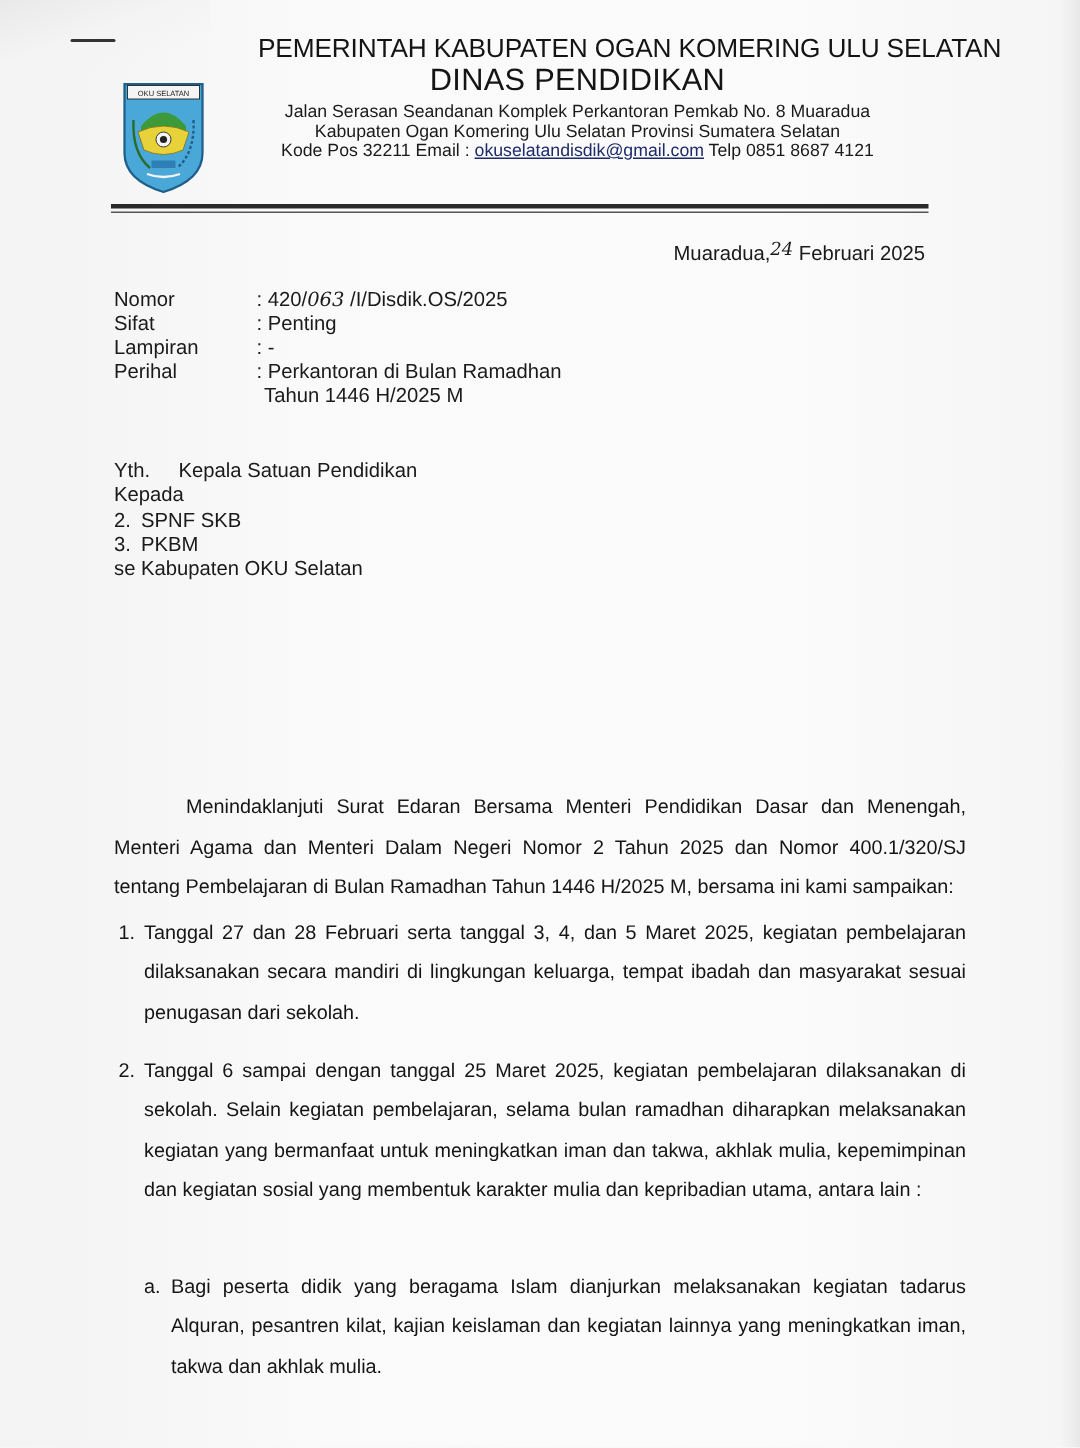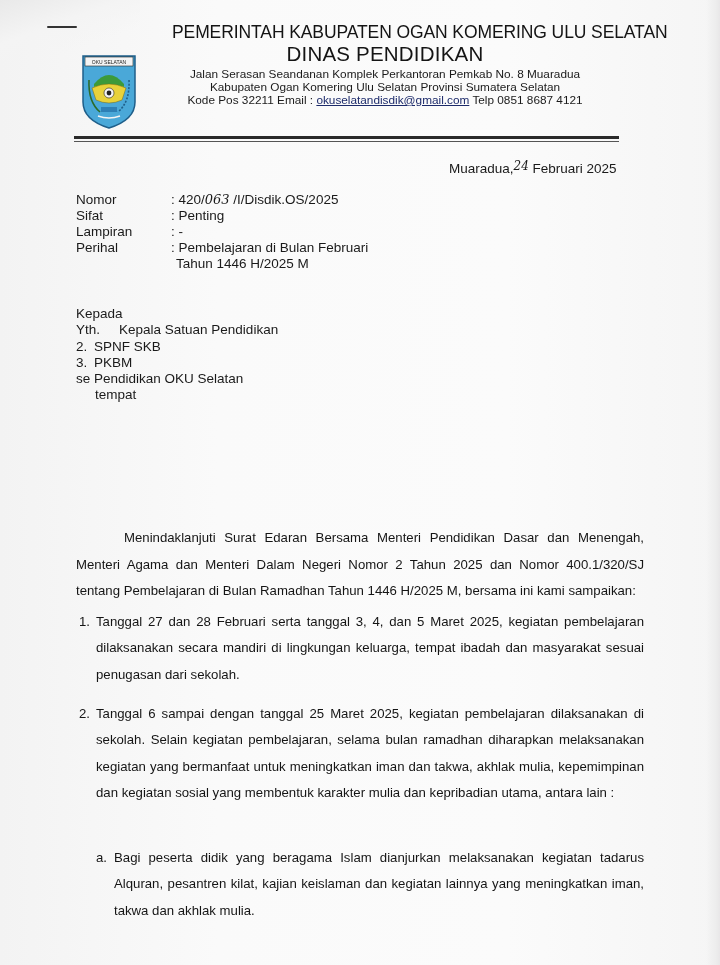--- a/index.html
+++ b/index.html
@@ -99,34 +99,33 @@
     <div class="row">
       <span class="lbl">Sifat</span>
       <span class="val">: Penting</span>
     </div>
     <div class="row">
       <span class="lbl">Lampiran</span>
       <span class="val">: -</span>
     </div>
     <div class="row">
       <span class="lbl">Perihal</span>
-      <span class="val">: Pembelajaran di Bulan Februari</span>
+      <span class="val">: Perkantoran di Bulan Ramadhan</span>
     </div>
     <div class="row">
       <span class="val" style="left:100px">Tahun 1446 H/2025 M</span>
     </div>
   </div>
 
   <div class="recip">
+    <div><span>Yth.</span><span class="yth-gap"></span><span>Kepala Satuan Pendidikan</span></div>
     <div>Kepada</div>
-    <div><span>Yth.</span><span class="yth-gap"></span><span>Kepala Satuan Pendidikan</span></div>
     <div><span class="num">2.</span><span>SPNF SKB</span></div>
     <div><span class="num">3.</span><span>PKBM</span></div>
-    <div>se Pendidikan OKU Selatan</div>
-    <div class="tempat">tempat</div>
+    <div>se Kabupaten OKU Selatan</div>
   </div>
 
   <div class="body-text para1"><span class="indent"></span><span>Menindaklanjuti Surat Edaran Bersama Menteri Pendidikan Dasar dan Menengah, Menteri Agama dan Menteri Dalam Negeri Nomor 2 Tahun 2025 dan Nomor 400.1/320/SJ tentang Pembelajaran di Bulan Ramadhan Tahun 1446 H/2025 M, bersama ini kami sampaikan:</span></div>
 
   <div class="item item1">
     <span class="n">1.</span>
     <div class="t">Tanggal 27 dan 28 Februari serta tanggal 3, 4, dan 5 Maret 2025, kegiatan pembelajaran dilaksanakan secara mandiri di lingkungan keluarga, tempat ibadah dan masyarakat sesuai penugasan dari sekolah.</div>
   </div>
 
   <div class="item item2">

